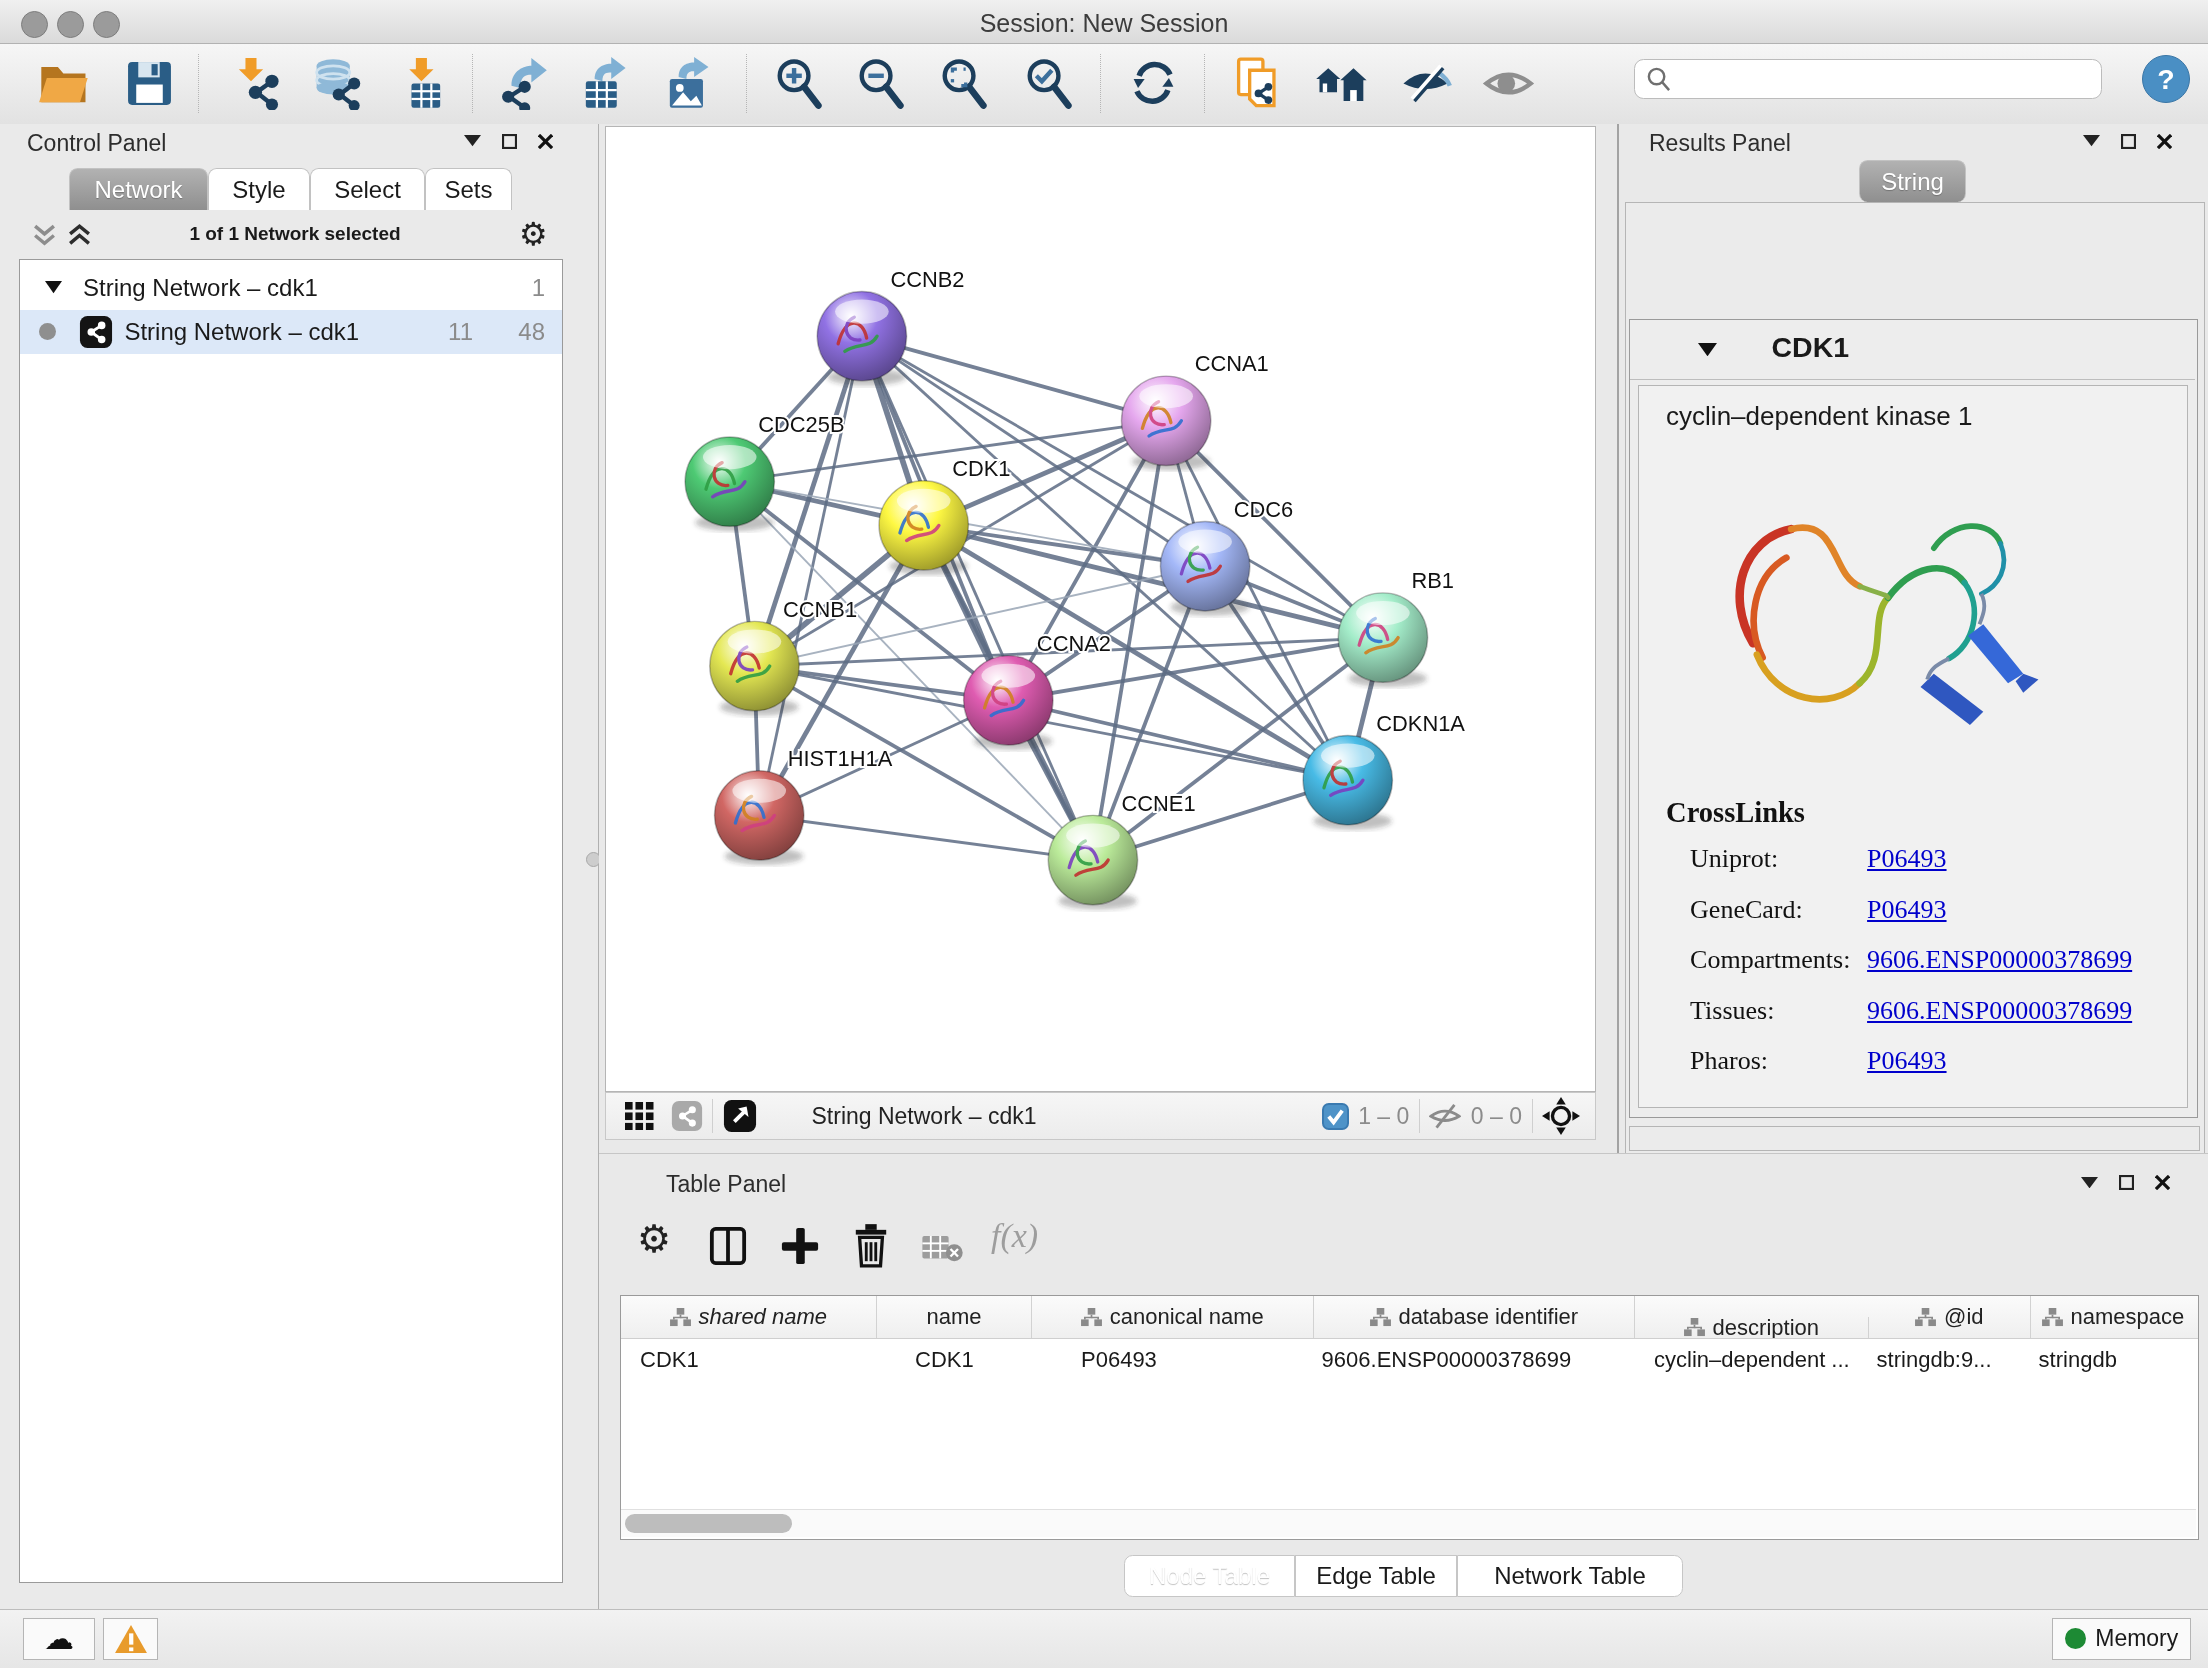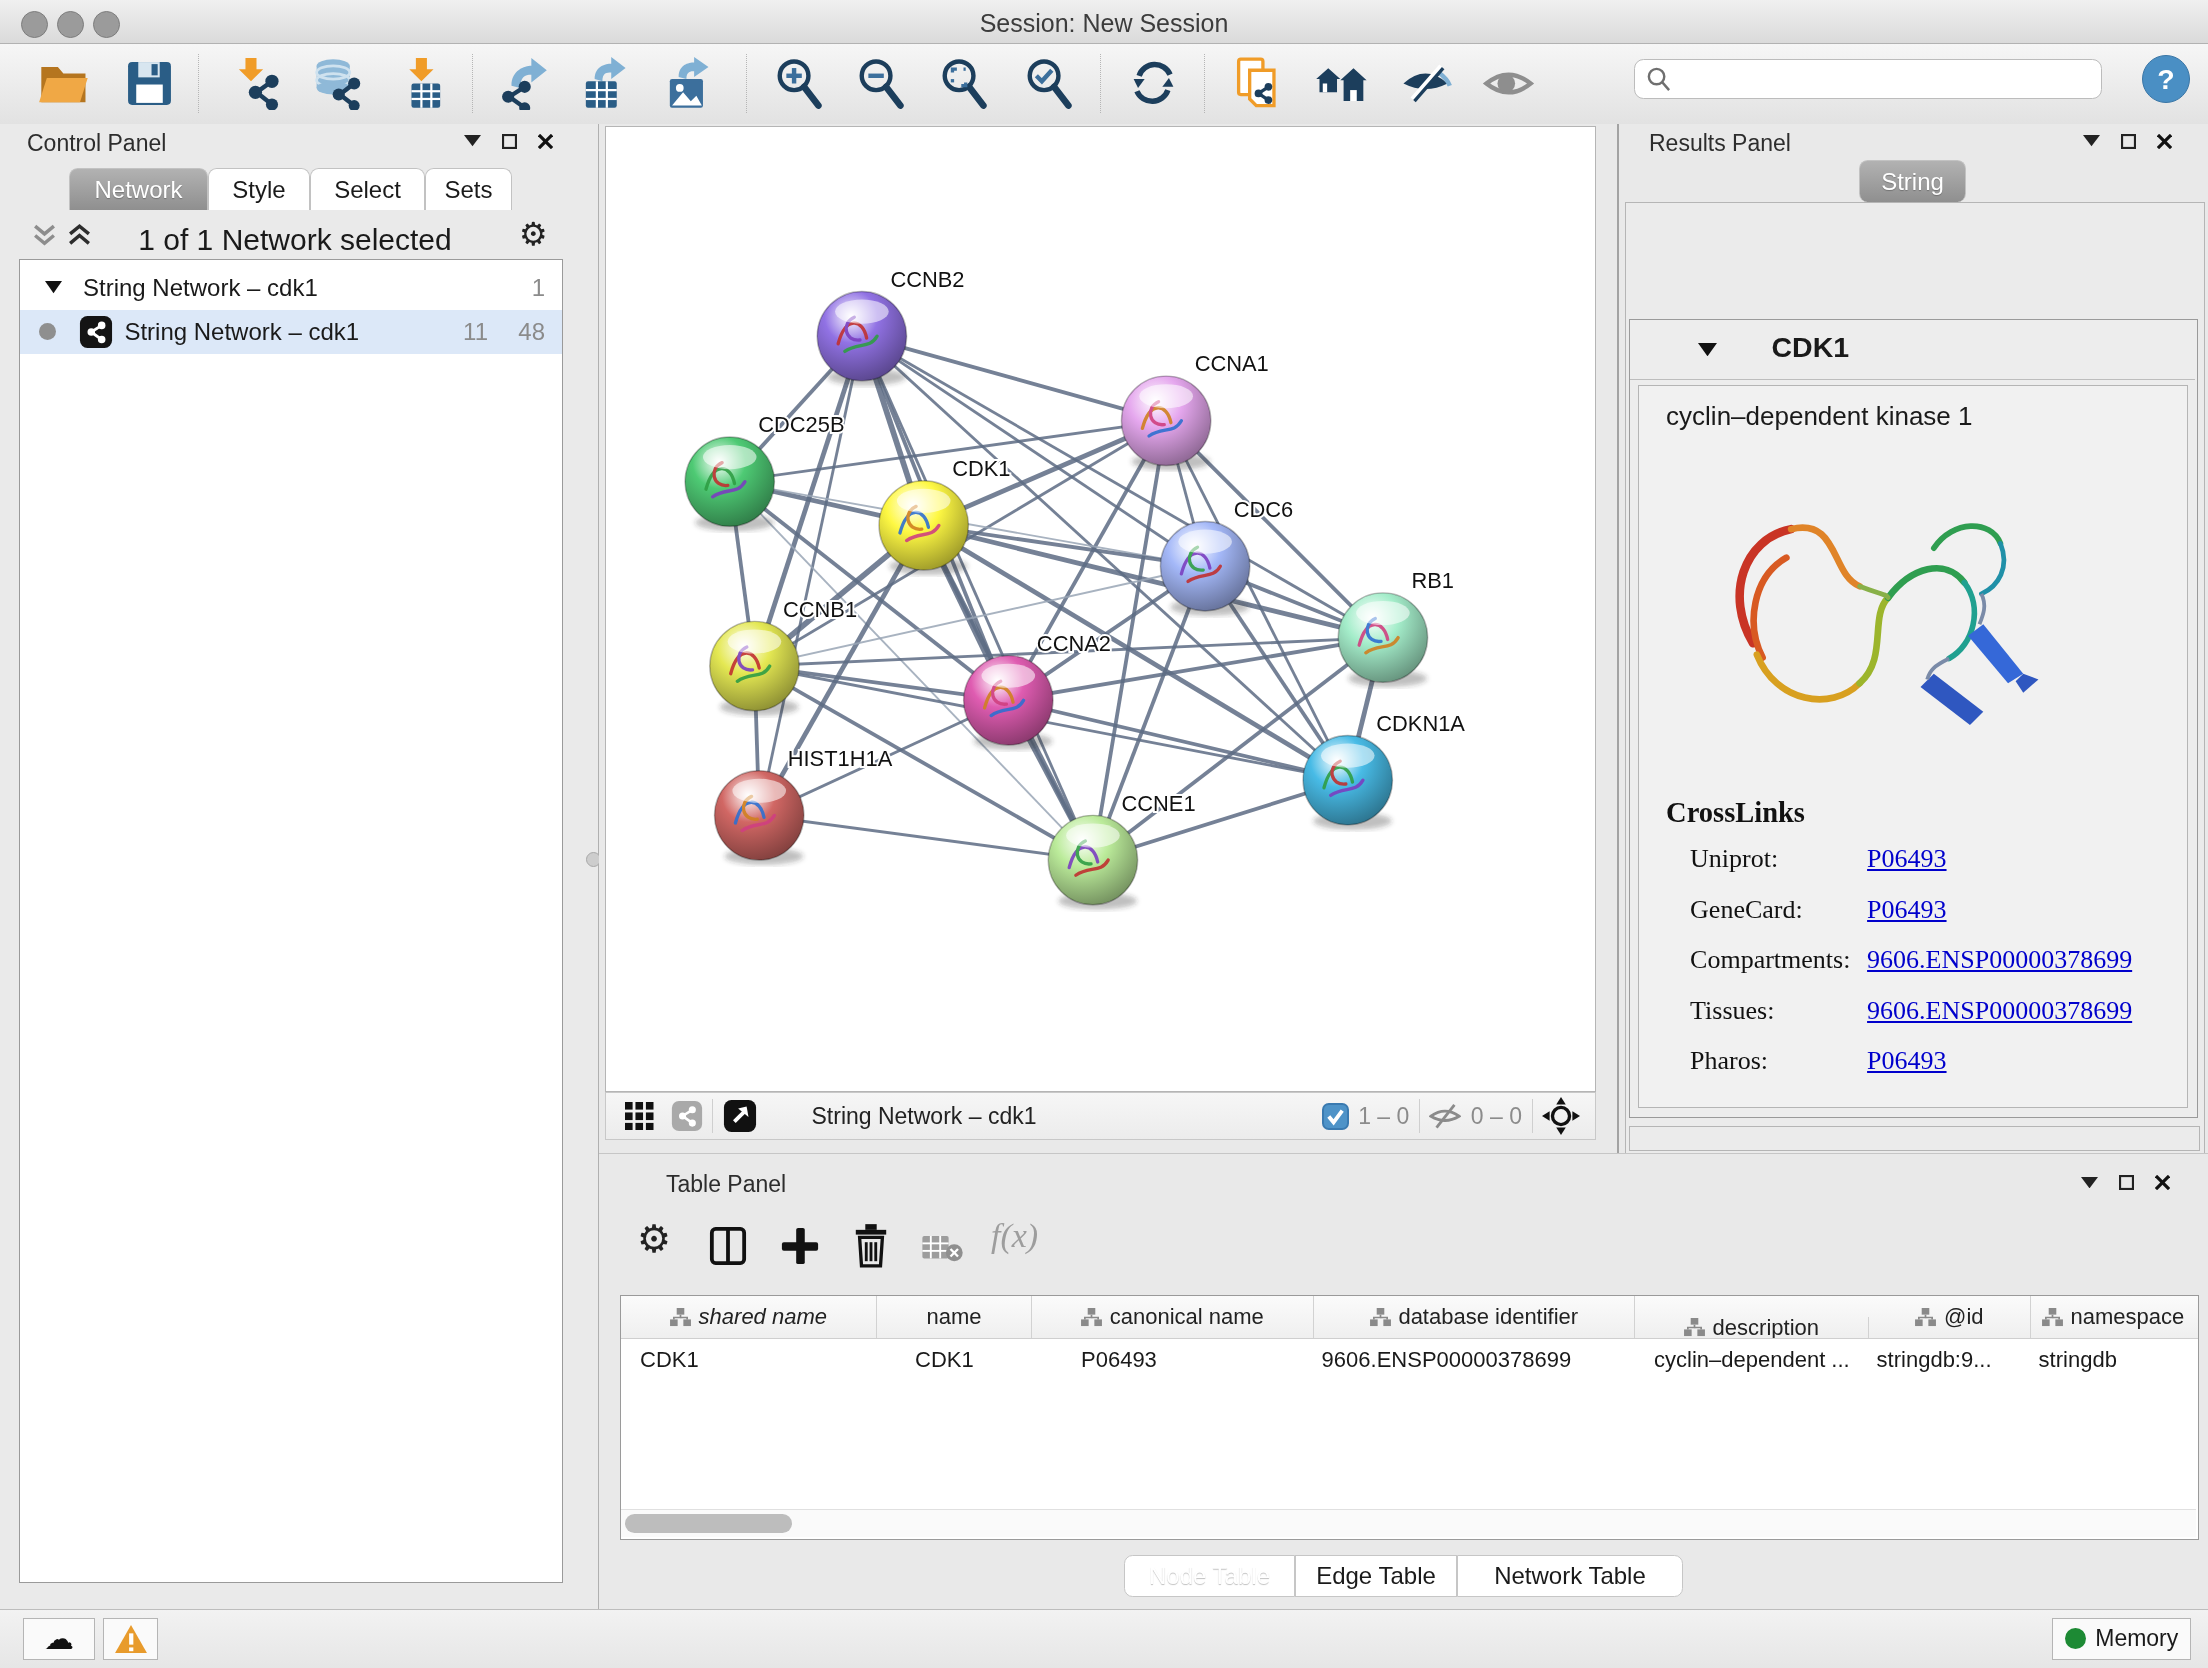--- a/index.html
+++ b/index.html
@@ -300,21 +300,21 @@
         </svg>
     </div>
     <div class="abs ic" style="left:67px;top:99px;">
       <svg width="25" height="25" viewBox="0 0 16 16">
           <g fill="none" stroke="#2d2d2d" stroke-width="2.2">
             <polyline points="2,7 8,2 14,7"></polyline>
             <polyline points="2,13 8,8 14,13"></polyline>
           </g>
         </svg>
     </div>
-    <div class="abs" style="left:105px;top:99px;width:380px;text-align:center;font-size:30px;">1 of 1 Network selected</div>
+    <div class="abs" style="left:105px;top:99px;width:380px;text-align:center;font-size:19px;font-weight:bold;">1 of 1 Network selected</div>
     <div class="abs" style="left:519px;top:91px;font-size:32px;color:#222;">⚙</div>
 
     <div class="abs treebox">
       <div class="trow" style="margin-top:5.7px;">
         <span class="ic" style="margin-left:25px;">
             <svg width="17" height="12.4" viewBox="0 0 18 13">
               <polygon points="0,0 18,0 9,13" fill="#111"></polygon>
             </svg>
           </span>
         <span style="margin-left:21px;">String Network – cdk1</span>
@@ -328,21 +328,21 @@
               <g stroke="#fff" stroke-width="3">
                 <line x1="24" y1="11" x2="13" y2="18"></line>
                 <line x1="13" y1="18" x2="24" y2="26"></line>
               </g>
               <circle cx="24" cy="11" r="4" fill="#fff"></circle>
               <circle cx="13" cy="18" r="4" fill="#fff"></circle>
               <circle cx="24" cy="26" r="4" fill="#fff"></circle>
             </svg>
         </span>
         <span style="margin-left:11.4px;">String Network – cdk1</span>
-        <span class="cnt" style="position:absolute;right:74px;">11</span>
+        <span class="cnt" style="position:absolute;right:89px;">11</span>
         <span class="cnt" style="position:absolute;right:17px;">48</span>
       </div>
     </div>
   </div>
 
   <div class="abs dot" style="left:586px;top:852px;"></div>
   <div class="abs dot" style="left:1600px;top:620px;"></div>
   <div class="abs dot" style="left:1396px;top:1141px;width:11.4px;height:11.4px;"></div>
 
   <div class="abs npanel"></div>

